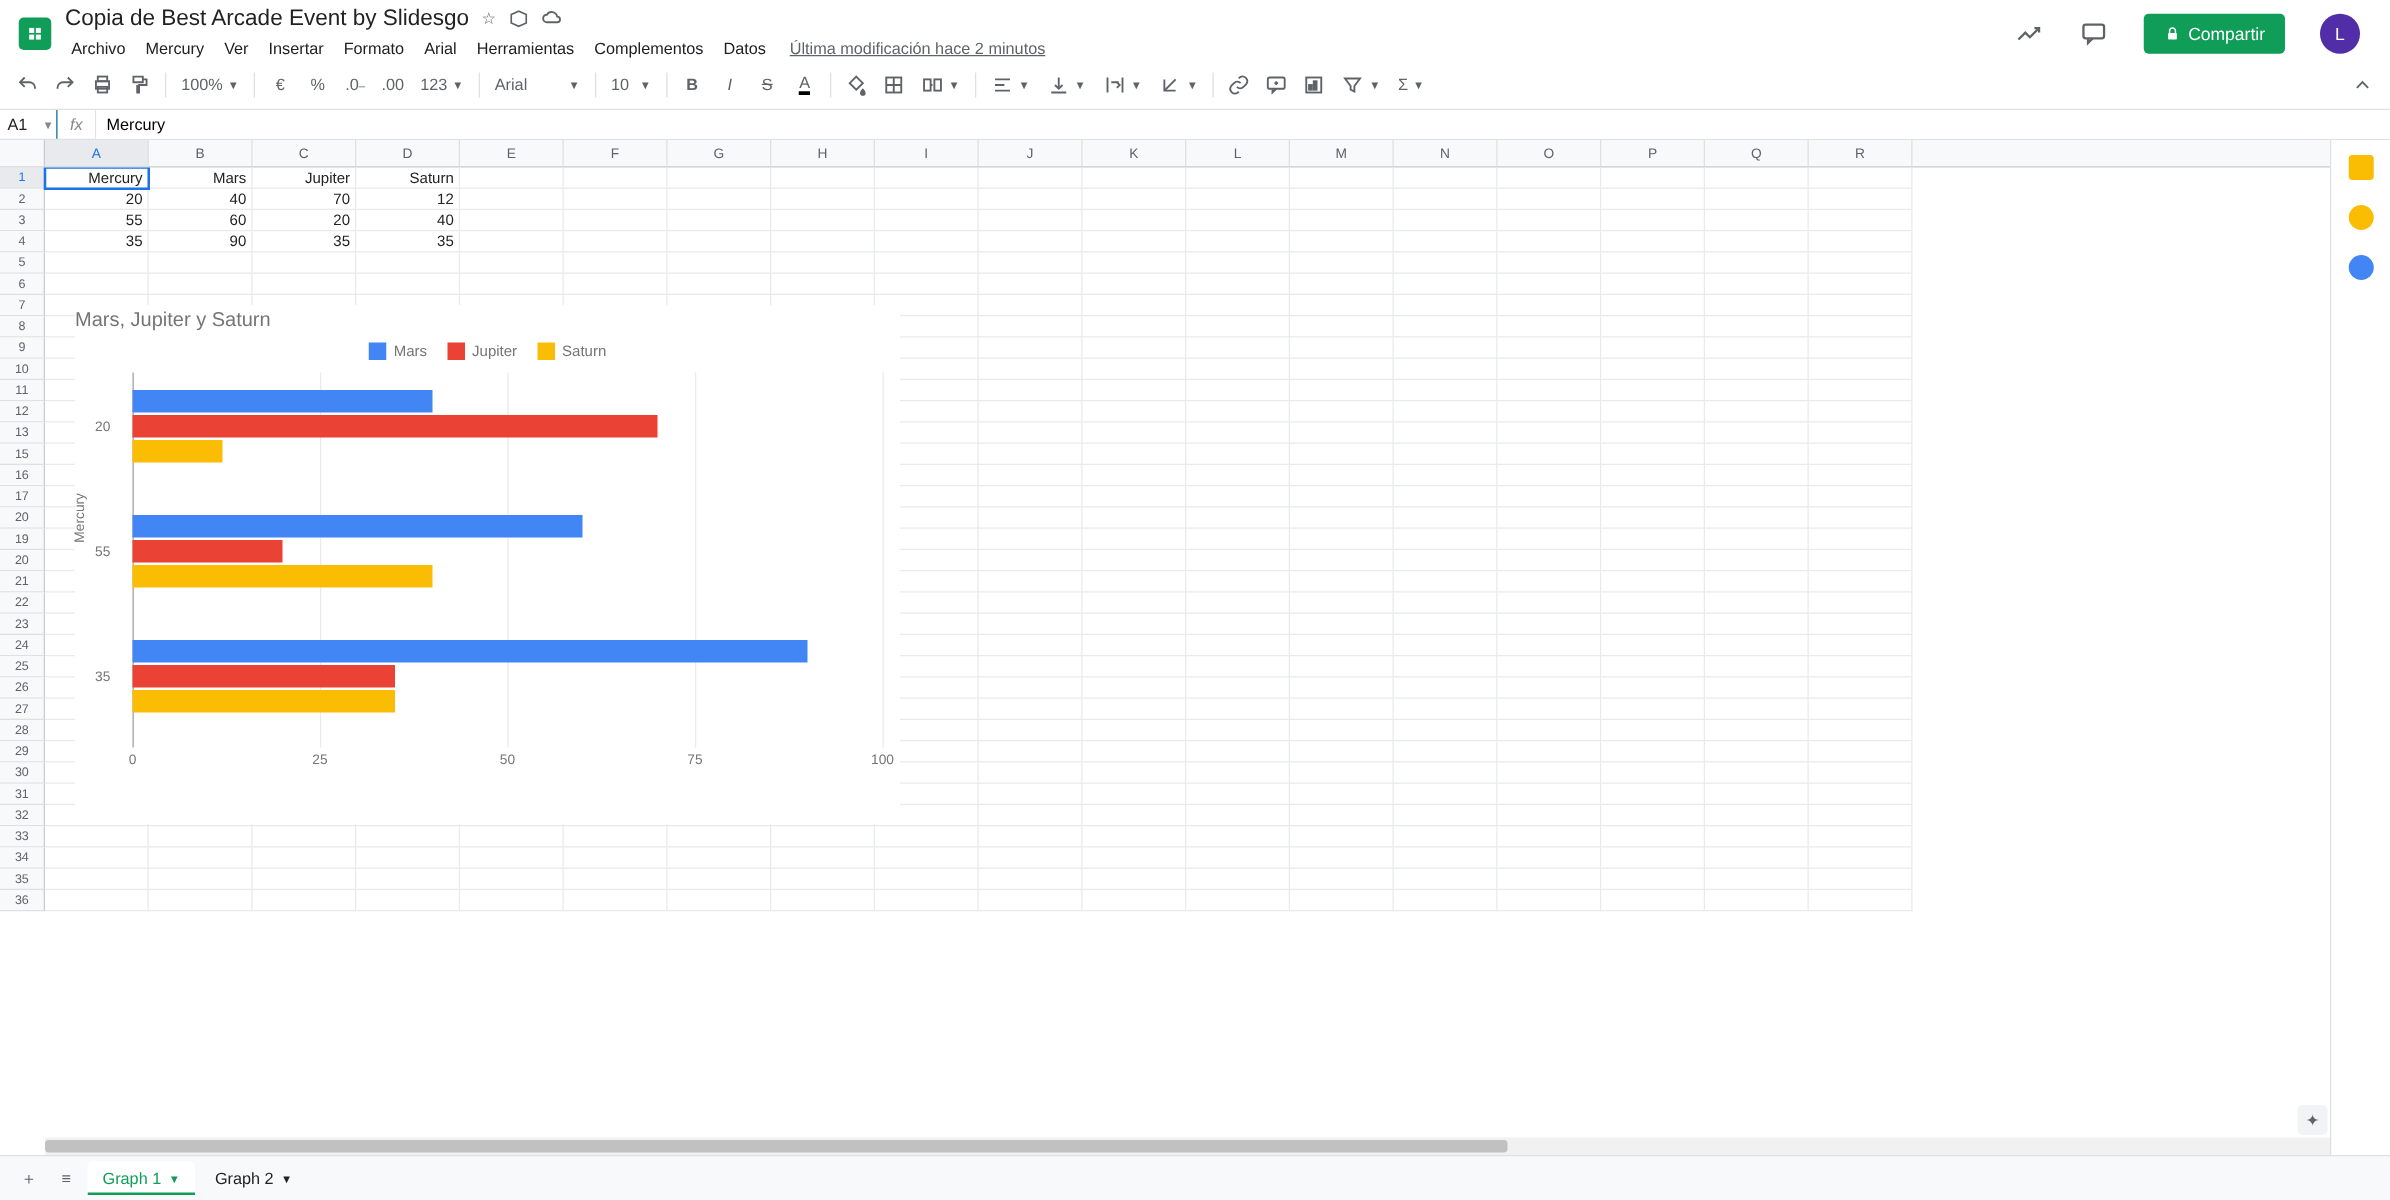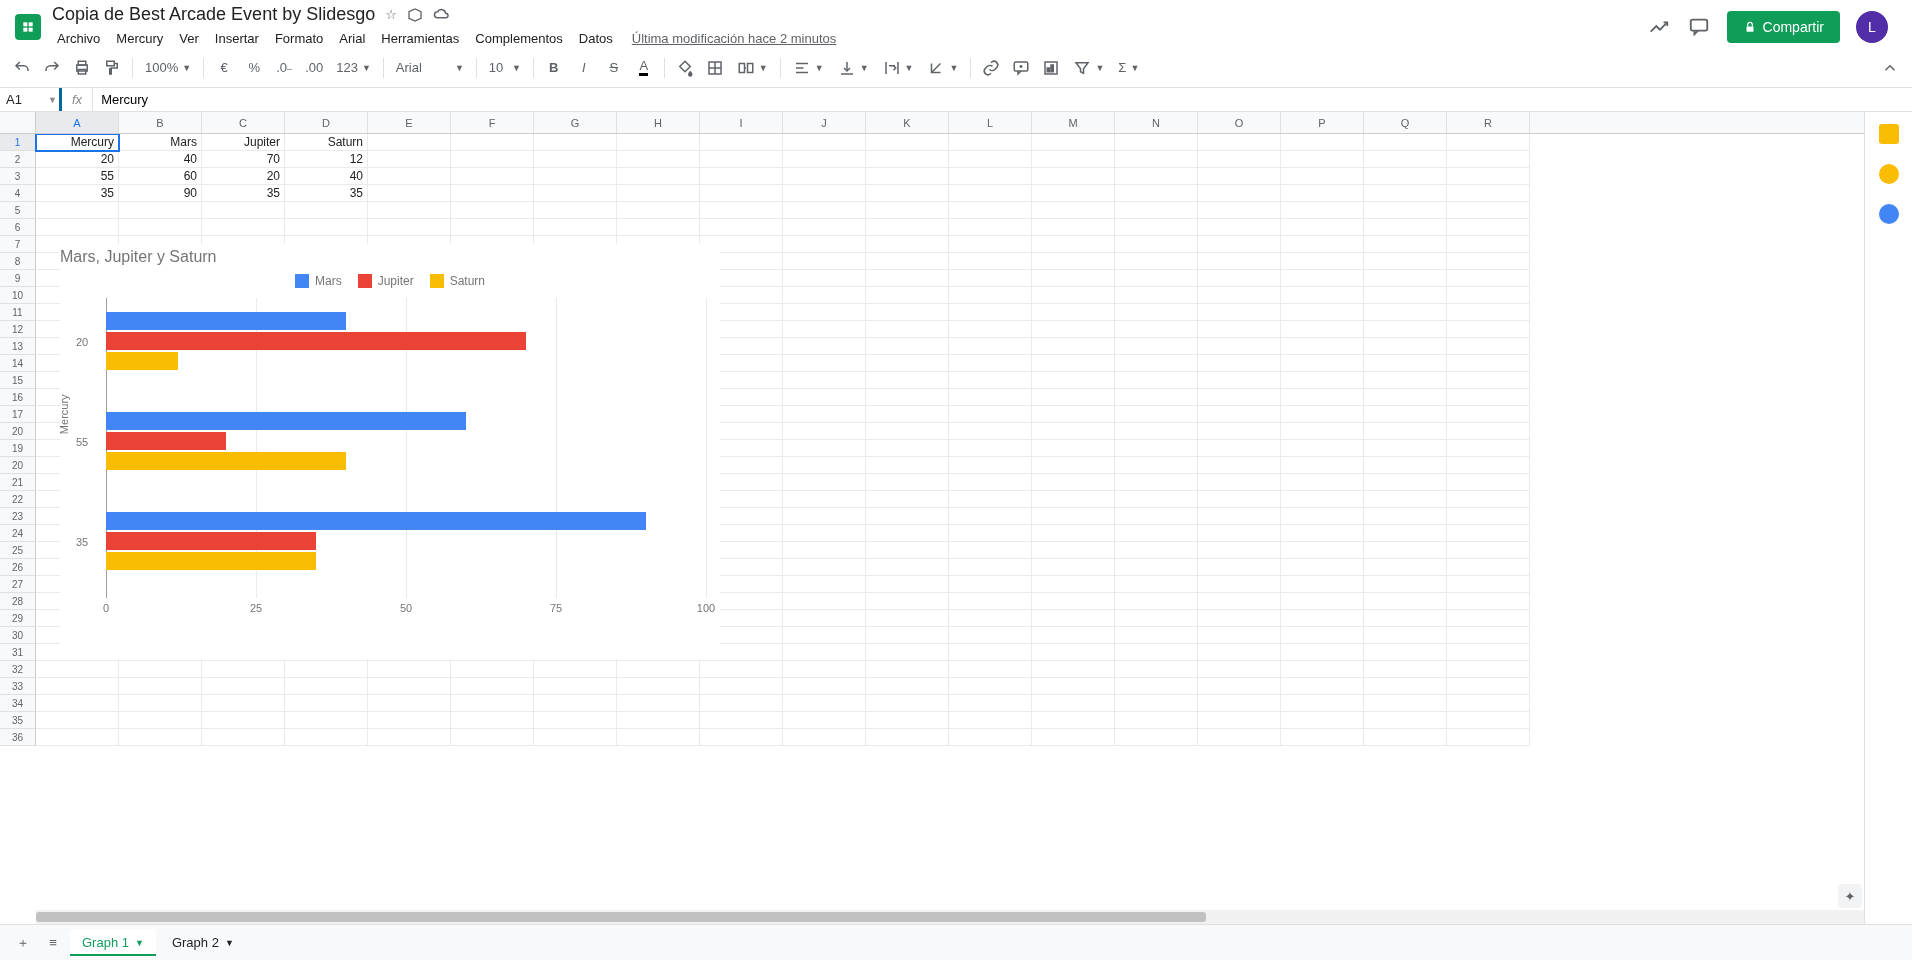--- a/index.html
+++ b/index.html
@@ -10,36 +10,36 @@
 .logo { width: 40px; height: 40px; display: flex; align-items: center; justify-content: center; }
 .logo-box { width: 26px; height: 26px; background: #0f9d58; border-radius: 4px; display:flex; align-items:center; justify-content:center; color:#fff; }
 .title-area { flex: 1; display: flex; flex-direction: column; }
 .title-row { display: flex; align-items: center; gap: 10px; padding-left: 4px;}
 .doc-title { font-size: 18px; color: #222; }
 .title-icons { display:flex; gap:10px; color:#5f6368; }
 .title-icons span { cursor:pointer; }
 .menu-row { display: flex; gap: 2px; padding: 2px 0 0 2px; align-items: center; }
 .menu-item { padding: 4px 7px; font-size: 13px; color: #202124; cursor:pointer; border-radius: 4px; }
 .last-mod { color: #5f6368; text-decoration: underline; margin-left: 10px; font-size: 13px; cursor:pointer; }
-.header-right { display: flex; align-items: center; gap: 16px; padding-right: 16px; }
+.header-right { display: flex; align-items: center; gap: 28px; padding-right: 16px; }
 .header-icon { color: #5f6368; cursor:pointer; width:24px; height:24px; display:flex;align-items:center;justify-content:center; }
 .share-btn { background: #0f9d58; color: #fff; border: none; padding: 8px 16px; border-radius: 4px; font-size: 14px; font-weight:500; display:flex; align-items:center; gap:6px; cursor:pointer; }
 .avatar { width: 32px; height: 32px; border-radius: 50%; background: #512da8; color:#fff; display:flex;align-items:center;justify-content:center; font-size:14px;}
 
 
 .toolbar { display: flex; align-items: center; padding: 4px 8px; border-bottom: 1px solid #e0e0e0; height: 40px; gap:2px; }
 .tb-btn { height: 28px; min-width: 28px; padding: 0 4px; display:flex; align-items:center; justify-content:center; color:#5f6368; cursor:pointer; border-radius:2px; font-size:13px; }
 .tb-sep { width:1px; height:20px; background:#e0e0e0; margin:0 4px; }
 .tb-dropdown { padding: 0 6px; display:flex; align-items:center; gap:4px; }
 .tb-color-under { border-bottom: 3px solid #000; padding-bottom: 1px; display:inline-block; line-height:1;}
 .collapse-toolbar { margin-left:auto; }
 
 
 .formula-bar { display:flex; align-items:center; border-bottom: 1px solid #e0e0e0; height: 24px; font-size: 13px;}
-.name-box { width: 62px; padding: 0 6px; border-right: 3px solid #0369a1; height:100%; display:flex;align-items:center; position:relative;}
+.name-box { width: 46px; padding: 0 6px; border-right: 1px solid #0369a1; height:100%; display:flex;align-items:center; position:relative;}
 .name-box-dd { position:absolute; right:2px; font-size:9px; color:#888;}
 .fx-label { padding: 0 10px; color: #888; font-style: italic; border-right: 1px solid #e0e0e0; height:100%; display:flex;align-items:center;}
 .formula-input { flex:1; padding: 0 8px; border:none; outline:none; font-size:13px; height:100%;}
 
 
 .main { display:flex; height: calc(100vh - 48px - 40px - 24px - 36px); }
 .grid-container { flex:1; overflow:hidden; position:relative; display:flex; flex-direction:column;}
 .col-headers { display:flex; background:#f8f9fa; border-bottom:1px solid #ccc; height:22px; font-size:11px; color:#5f6368;}
 .corner { width:36px; border-right:1px solid #ccc; background:#f8f9fa;}
 .col-h { border-right:1px solid #e0e0e0; text-align:center; line-height:22px; cursor:pointer;}
@@ -612,41 +612,20 @@
             <div class="cell" style="width: 83px;"></div>
             <div class="cell" style="width: 83px;"></div>
             <div class="cell" style="width: 83px;"></div>
             <div class="cell" style="width: 83px;"></div>
             <div class="cell" style="width: 83px;"></div>
             <div class="cell" style="width: 83px;"></div>
             <div class="cell" style="width: 83px;"></div>
             <div class="cell" style="width: 83px;"></div>
           </div>
           <div class="row">
-            <div class="row-h">14</div>
-            <div class="cell" style="width: 83px;"></div>
-            <div class="cell" style="width: 83px;"></div>
-            <div class="cell" style="width: 83px;"></div>
-            <div class="cell" style="width: 83px;"></div>
-            <div class="cell" style="width: 83px;"></div>
-            <div class="cell" style="width: 83px;"></div>
-            <div class="cell" style="width: 83px;"></div>
-            <div class="cell" style="width: 83px;"></div>
-            <div class="cell" style="width: 83px;"></div>
-            <div class="cell" style="width: 83px;"></div>
-            <div class="cell" style="width: 83px;"></div>
-            <div class="cell" style="width: 83px;"></div>
-            <div class="cell" style="width: 83px;"></div>
-            <div class="cell" style="width: 83px;"></div>
-            <div class="cell" style="width: 83px;"></div>
-            <div class="cell" style="width: 83px;"></div>
-            <div class="cell" style="width: 83px;"></div>
-            <div class="cell" style="width: 83px;"></div>
-          </div>
-          <div class="row">
             <div class="row-h">15</div>
             <div class="cell" style="width: 83px;"></div>
             <div class="cell" style="width: 83px;"></div>
             <div class="cell" style="width: 83px;"></div>
             <div class="cell" style="width: 83px;"></div>
             <div class="cell" style="width: 83px;"></div>
             <div class="cell" style="width: 83px;"></div>
             <div class="cell" style="width: 83px;"></div>
             <div class="cell" style="width: 83px;"></div>
             <div class="cell" style="width: 83px;"></div>

